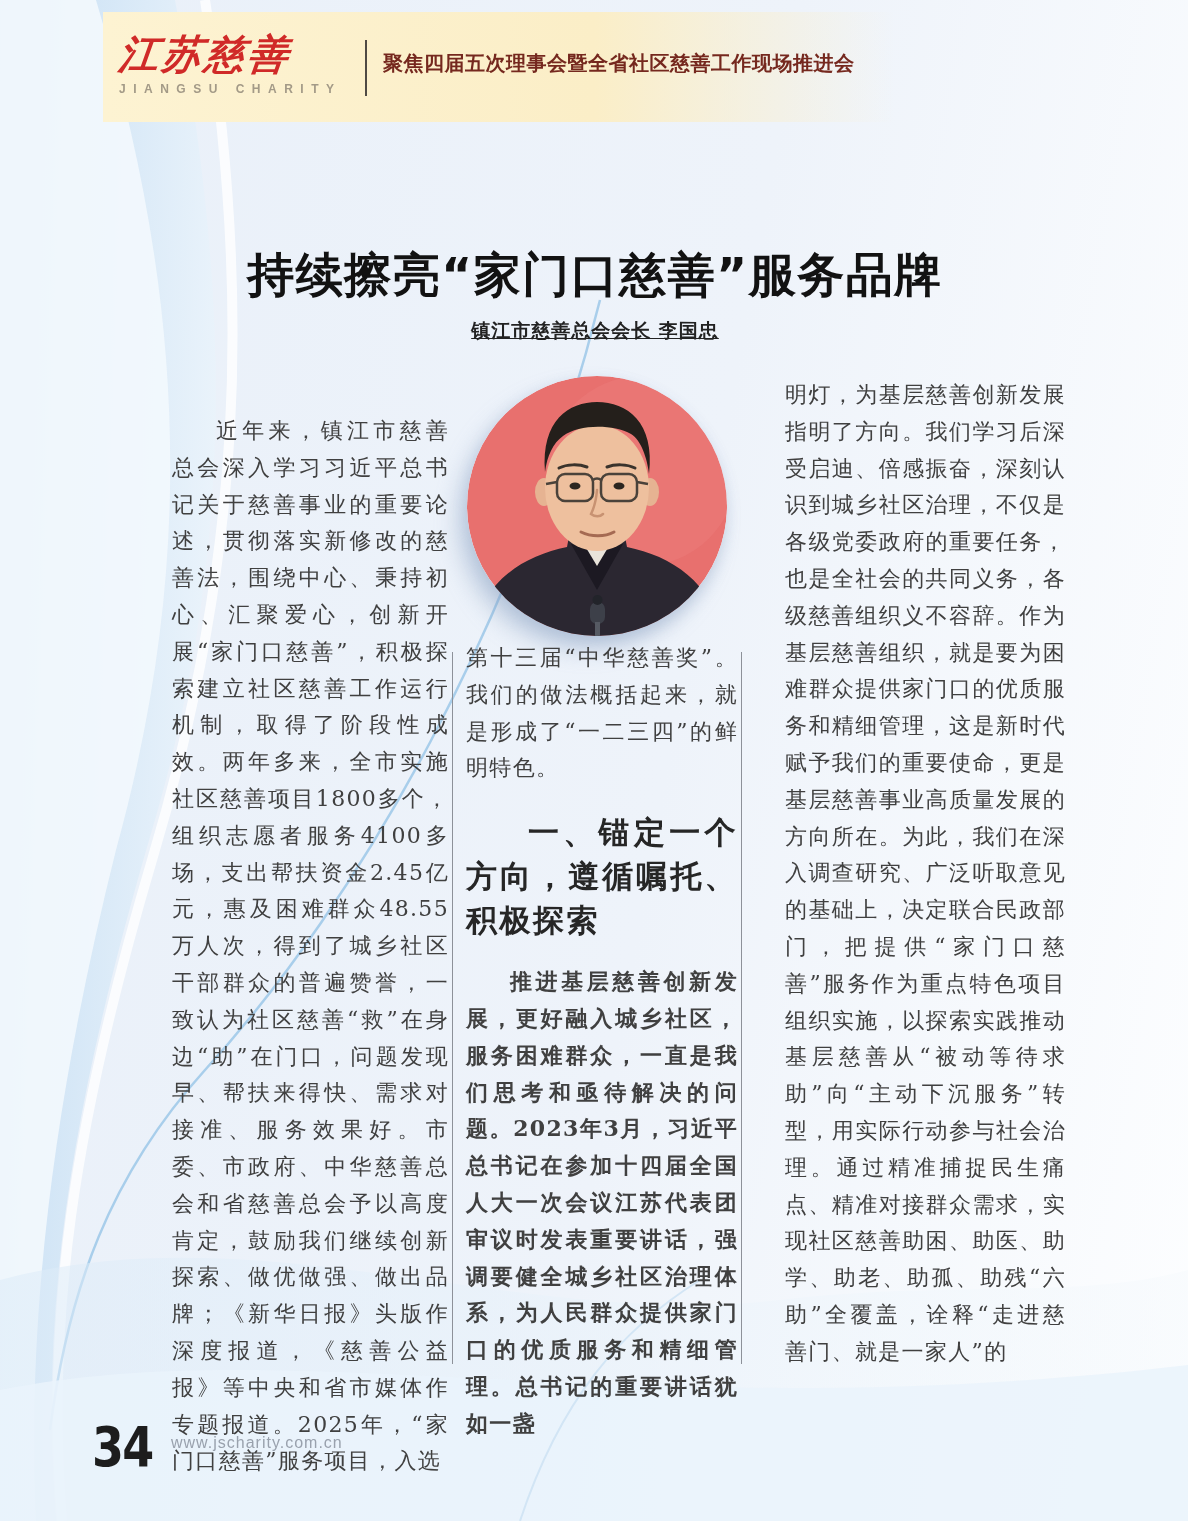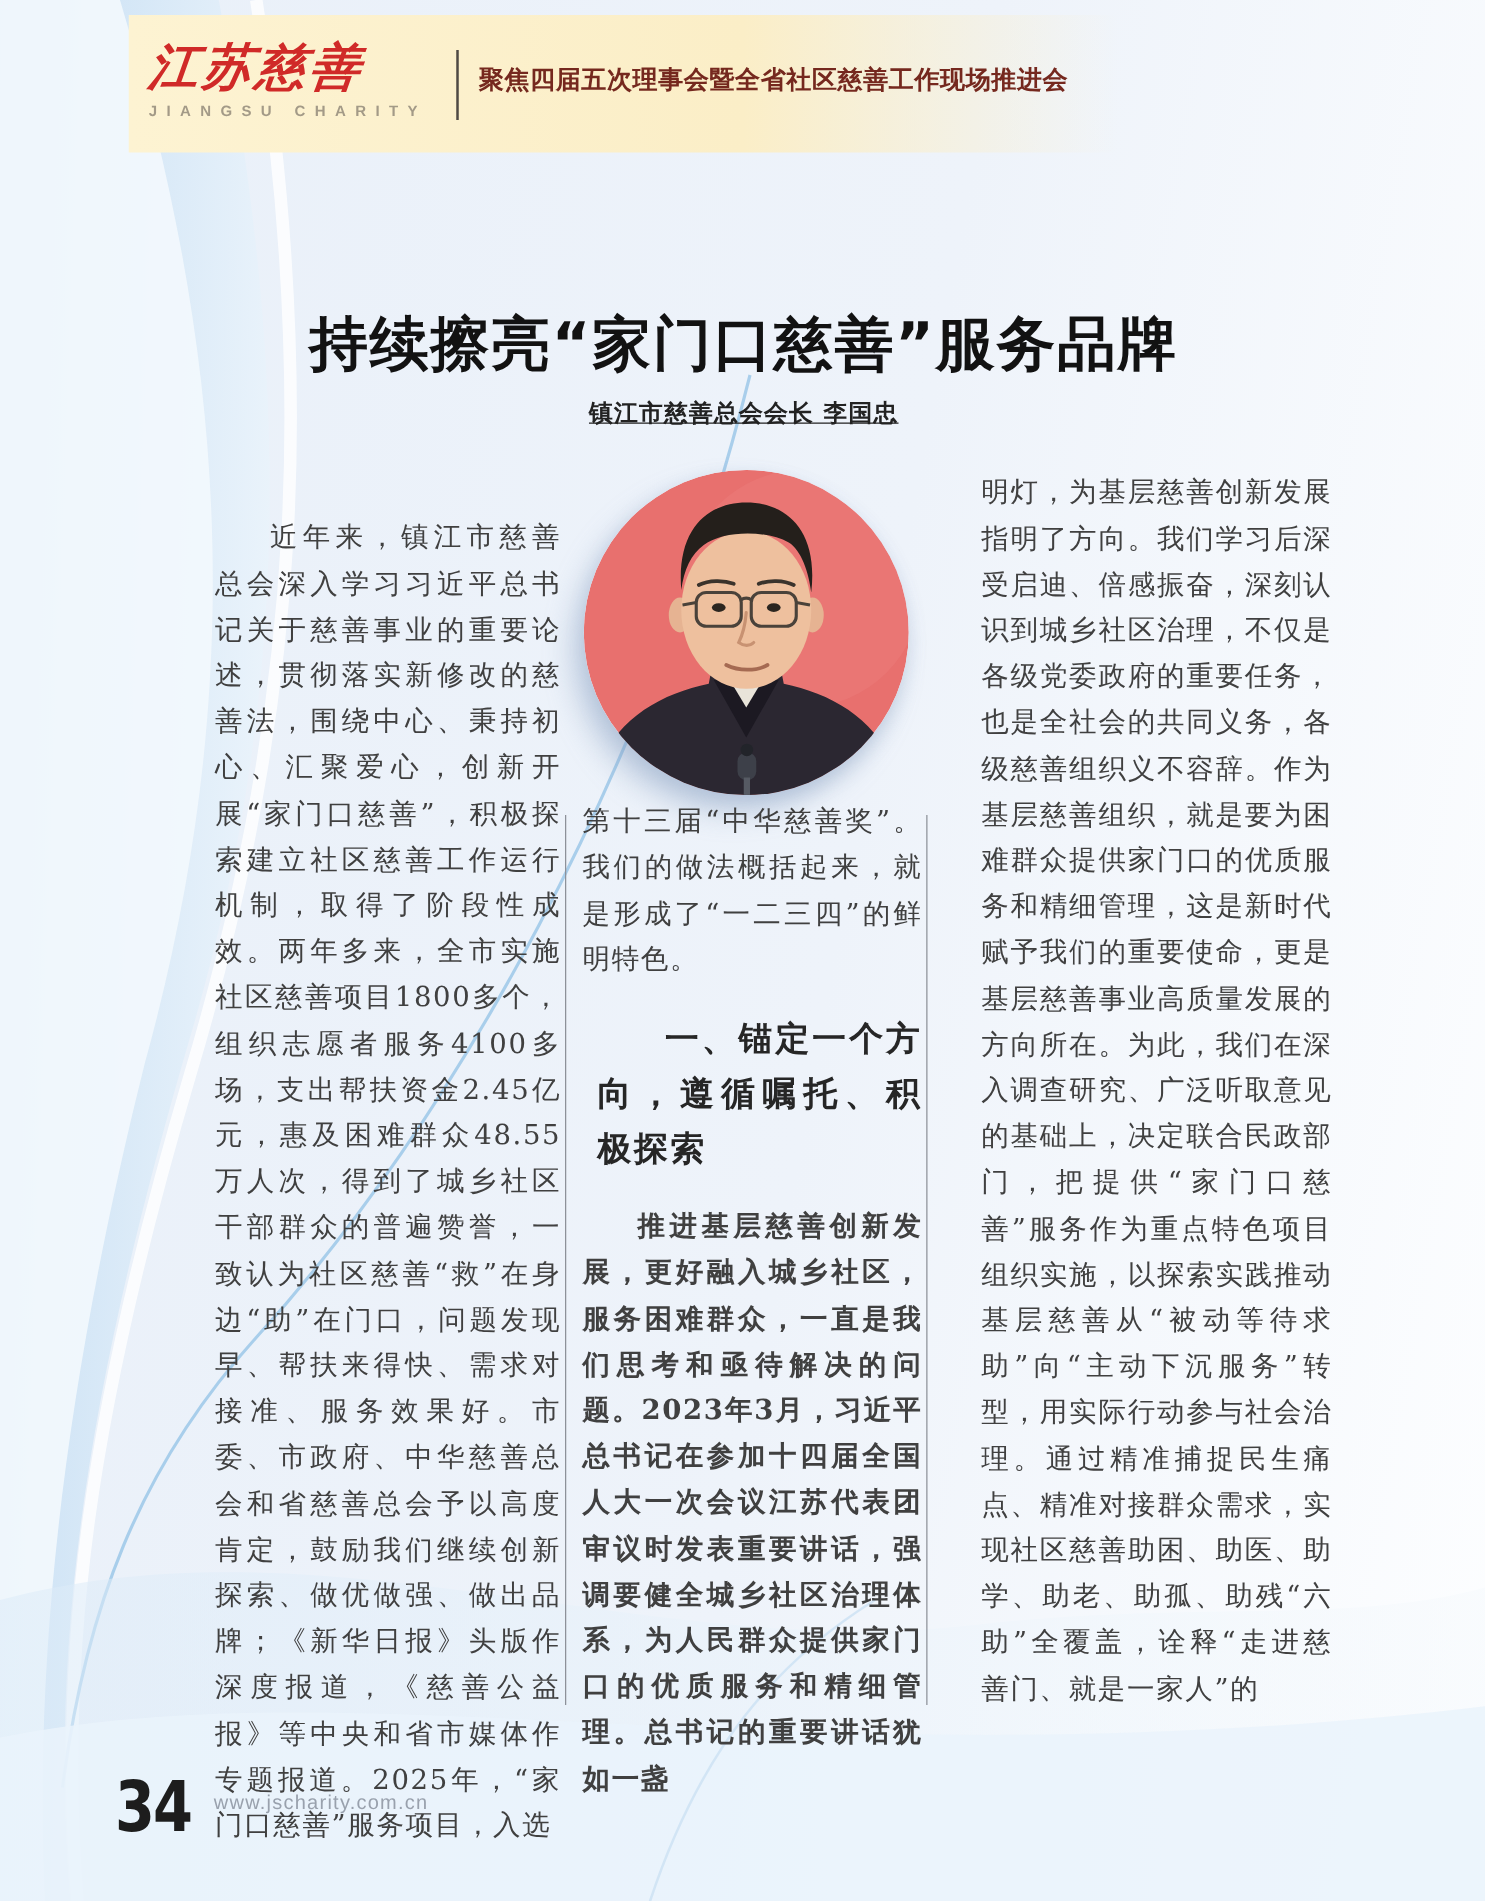--- a/index.html
+++ b/index.html
@@ -33,23 +33,23 @@
           font-family:"DejaVu Sans","Liberation Sans",sans-serif;font-weight:700;
           font-size:19px;color:#222;letter-spacing:1px;text-decoration:underline;}
 
   
   .bodytext{position:absolute;z-index:2;font-size:22px;line-height:36.8px;
             letter-spacing:0.06em;text-align:justify;color:#404040;}
   .col1{left:172px;top:377px;width:277px;height:992px;margin-top:36px;}
   .col1 .para-indent, .indent{text-indent:2em;}
   .col2{left:466px;top:640px;width:272px;height:710px;}
   .col3{left:785px;top:377px;width:281px;height:992px;}
-  .section-heading{display:block;margin:23px 0 21px 12px;
+  .section-heading{display:block;margin:23px 0 21px 0;
             font-family:"DejaVu Sans","Liberation Sans",sans-serif;font-weight:800;
-            font-size:27px;line-height:44px;letter-spacing:0.08em;color:#262626;
+            font-size:31px;line-height:44px;letter-spacing:0.08em;color:#262626;
             text-indent:2em;text-align:justify;}
   .col-divider{position:absolute;top:652px;width:1px;height:712px;background:#8d9199;z-index:2;}
   .divider-1{left:452px;}
   .divider-2{left:741px;}
 
   
   .portrait{position:absolute;left:467px;top:376px;width:260px;height:260px;z-index:2;
             border-radius:50%;overflow:hidden;
             box-shadow:-10px 14px 22px rgba(130,155,190,0.40), 0 6px 14px rgba(130,155,190,0.25);}
 

